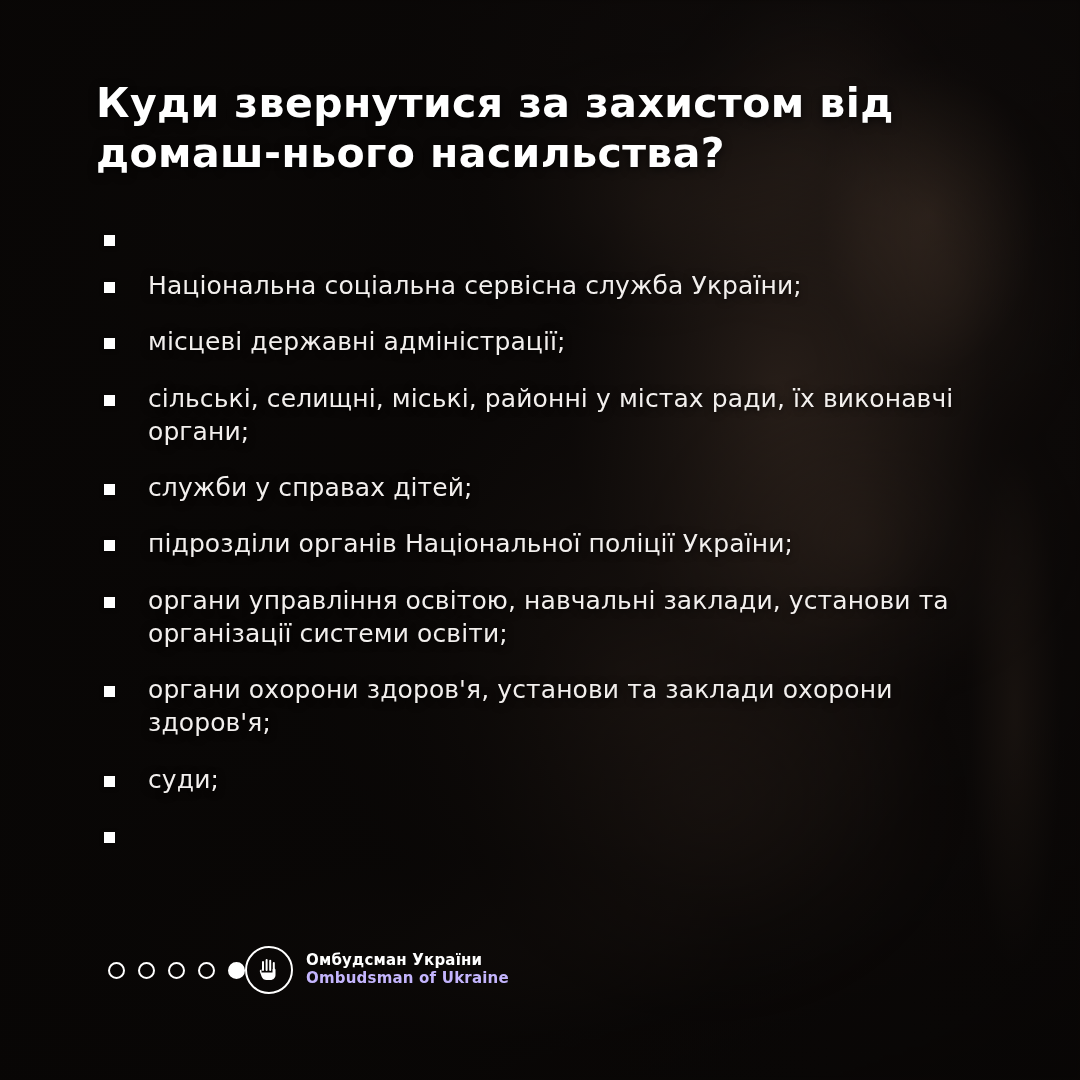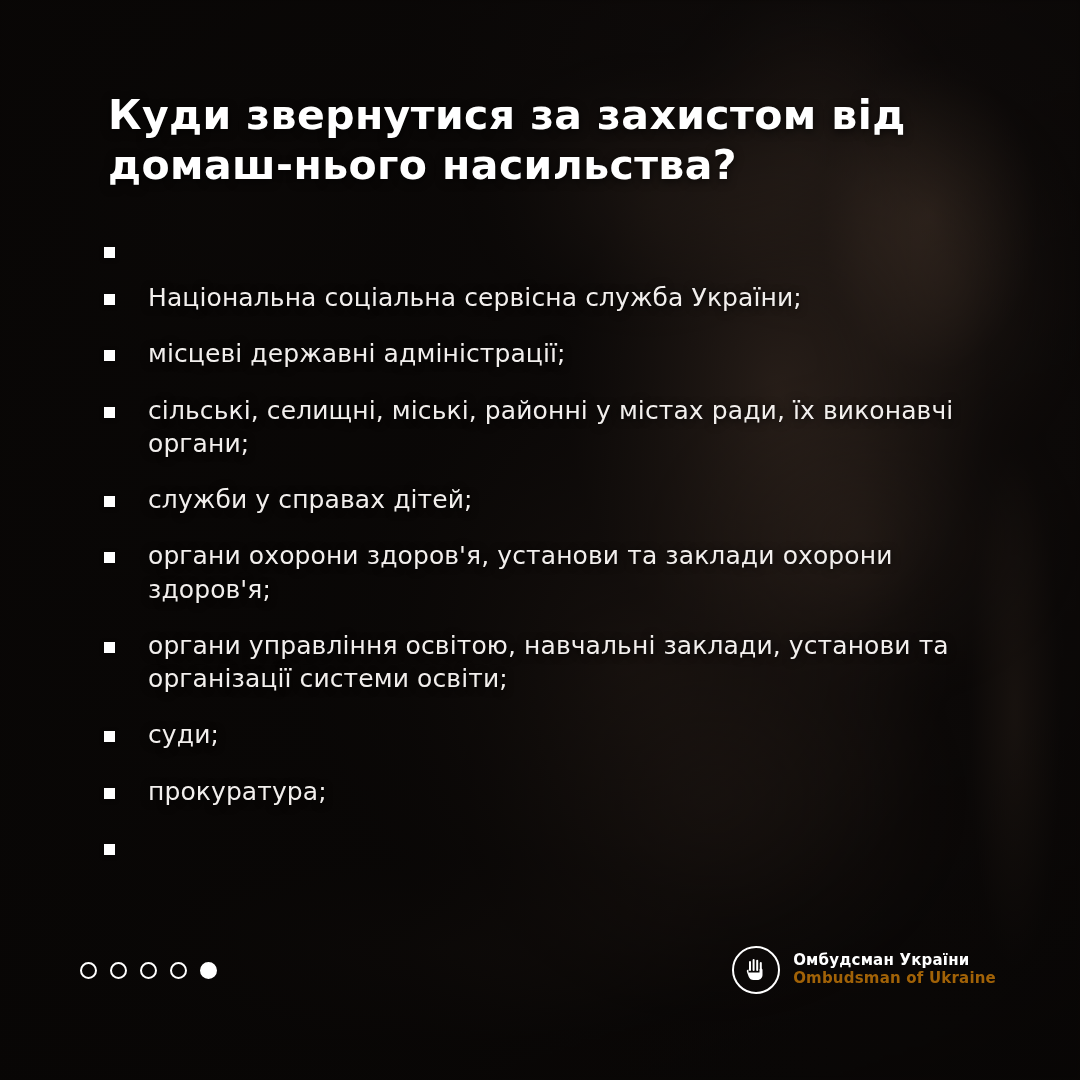--- a/index.html
+++ b/index.html
@@ -57,21 +57,21 @@
   }
 
   .content {
     position: absolute;
     inset: 0;
     padding: 78px 96px 0 96px;
     box-sizing: border-box;
   }
 
   h1.title {
-    margin: 12px;
+    margin: 0;
     color: #ffffff;
     font-family: "DejaVu Sans", sans-serif;
     font-weight: 700;
     font-size: 41px;
     line-height: 1.22;
     letter-spacing: 0.4px;
     max-width: 900px;
     text-shadow: 0 2px 10px rgba(0,0,0,0.7);
   }
 
@@ -109,26 +109,25 @@
     color: #e8e4e1;
     font-family: "DejaVu Sans", sans-serif;
     font-size: 17.5px;
     letter-spacing: 0.1px;
     text-shadow: 0 1px 8px rgba(0,0,0,0.85);
   }
 
   
   .bottom {
     position: absolute;
-    left: 80px;
+    left: 108px;
     right: 84px;
     bottom: 86px;
     display: flex;
     align-items: center;
-    justify-content: space-between;
   }
   .dots {
     display: flex;
     align-items: center;
     gap: 13px;
   }
   .dot {
     width: 17px;
     height: 17px;
     border-radius: 50%;
@@ -160,21 +159,21 @@
   .logo-line1 {
     display: block;
     color: #ffffff;
     font-family: "DejaVu Sans", sans-serif;
     font-weight: 700;
     font-size: 15px;
     letter-spacing: 0.2px;
   }
   .logo-line2 {
     display: block;
-    color: #a16207;
+    color: #c4b5fd;
     font-family: "DejaVu Sans", sans-serif;
     font-weight: 700;
     font-size: 15px;
     letter-spacing: 0.2px;
   }
 </style>
 </head>
 <body>
 
 <div class="card">
@@ -200,33 +199,33 @@
       <li>
         <span class="bullet"></span>
         <span class="item-text">сільські, селищні, міські, районні у містах ради, їх виконавчі органи;</span>
       </li>
       <li>
         <span class="bullet"></span>
         <span class="item-text">служби у справах дітей;</span>
       </li>
       <li>
         <span class="bullet"></span>
+        <span class="item-text">підрозділи органів Національної поліції України;</span>
+      </li>
+      <li>
+        <span class="bullet"></span>
+        <span class="item-text">органи управління освітою, навчальні заклади, установи та організації системи освіти;</span>
+      </li>
+      <li>
+        <span class="bullet"></span>
         <span class="item-text">органи охорони здоров'я, установи та заклади охорони здоров'я;</span>
       </li>
       <li>
         <span class="bullet"></span>
-        <span class="item-text">органи управління освітою, навчальні заклади, установи та організації системи освіти;</span>
-      </li>
-      <li>
-        <span class="bullet"></span>
         <span class="item-text">суди;</span>
-      </li>
-      <li>
-        <span class="bullet"></span>
-        <span class="item-text">прокуратура;</span>
       </li>
       <li>
         <span class="bullet"></span>
       </li>
     </ul>
 
   </div>
 
   <div class="bottom">
     <div class="dots">

